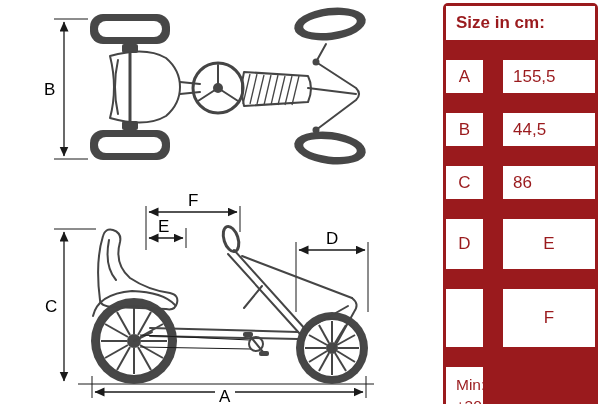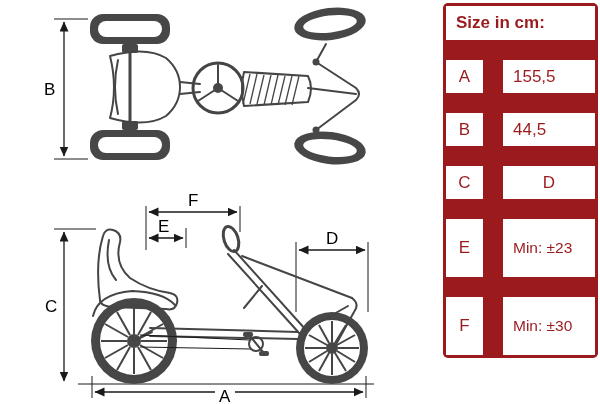--- a/index.html
+++ b/index.html
@@ -235,26 +235,28 @@
     <div class="cell value single">
       <span>155,5</span>
     </div>
 
     <div class="cell letter single">B</div>
     <div class="cell value single">
       <span>44,5</span>
     </div>
 
     <div class="cell letter single">C</div>
+    <div class="cell value single">
+      <span>86</span>
+    </div>
 
     <div class="cell letter single">D</div>
 
     <div class="cell letter double">E</div>
     <div class="cell value dbl double">
-      <span>Min: ±23</span>
     </div>
 
     <div class="cell letter double">F</div>
     <div class="cell value dbl double">
       <span>Min: ±30</span>
     </div>
   </div>
 
 </div>
 

